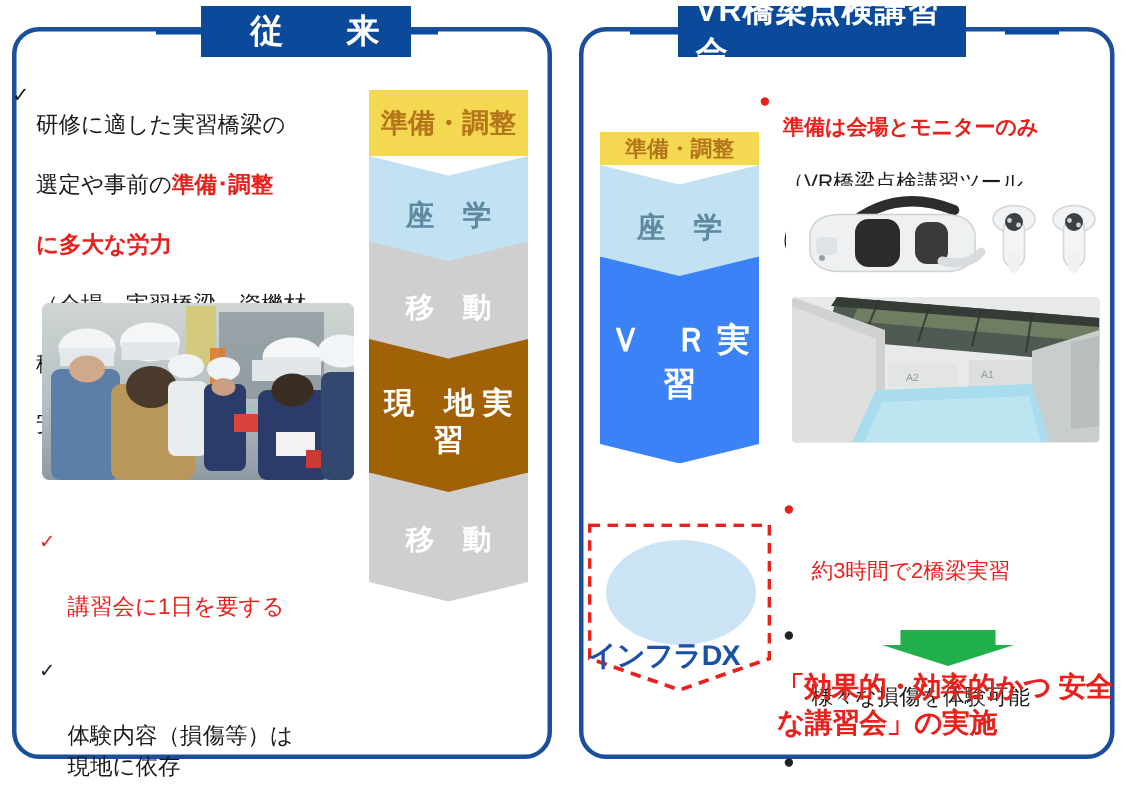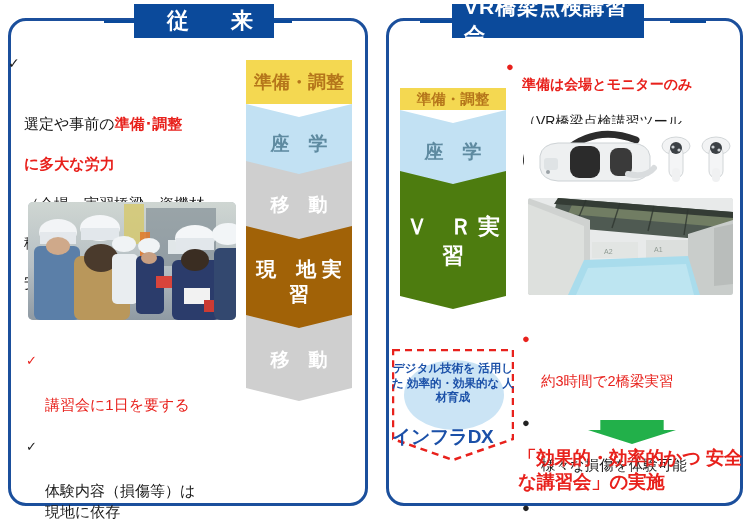--- a/index.html
+++ b/index.html
@@ -76,21 +76,21 @@
     margin-bottom:-13px;
   }
   .step span{position:relative;z-index:2;display:block;text-align:center;}
   .step.rect{margin-bottom:0;}
   .chev{clip-path:polygon(0 0,50% 13px,100% 0,100% 100%,50% calc(100% - 0px),0 100%);}
   .chev-btm{clip-path:polygon(0 0,50% 13px,100% 0,100% calc(100% - 13px),50% 100%,0 calc(100% - 13px));}
   .s-prep{background:#f4d851;color:#b5761b;}
   .s-lect{background:#c2e1f3;color:#5e8aa0;}
   .s-move{background:#cfcfcf;color:#ffffff;}
   .s-field{background:#a16207;color:#ffffff;}
-  .s-vr{background:#4d7c0f;color:#ffffff;}
+  .s-vr{background:#3b82f6;color:#ffffff;}
   #dx-dash-bot{
     position:absolute;left:392px;top:349px;width:122px;height:112px;
     box-sizing:border-box;
   }
   #dx-oval{
     position:absolute;left:404px;top:360px;width:100px;height:70px;
     background:#cbe4f5;border-radius:50%;
   }
   #dx-text{
     position:absolute;left:392px;top:361px;width:122px;text-align:center;
@@ -137,21 +137,21 @@
 <body>
 
 <div class="stage">
 
   <div class="panel" id="panel-left"></div>
   <div class="badge-rule" id="rule-l1"></div>
   <div class="badge-rule" id="rule-l2"></div>
   <div class="badge" id="badge-left">従　来</div>
 
   <div class="tx" id="left-note">
-    <span class="chk">✓</span><br>
+    <span class="chk">✓</span><span>研修に適した実習橋梁の</span><br>
     <span>選定や事前の</span><span class="inline-red">準備･調整</span><br>
     <span class="inline-red">に多大な労力</span><br>
     <span>（会場、実習橋梁、資機材、</span><br>
     <span>移動時間、駐車場、</span><br>
     <span>安全対策…）</span>
   </div>
 
   <div id="photo-workers">
     <svg class="ph-sky" viewBox="0 0 208 118" preserveAspectRatio="none">
       <defs>
@@ -322,24 +322,20 @@
     <div class="step chev-btm s-vr" style="height:138px;font-size:22px;padding-top:4px;line-height:1.3;">
       <span>Ｖ　Ｒ
 実　習</span>
     </div>
   </div>
 
   <div id="dx-oval"></div>
   <svg id="dx-dash-bot" viewBox="0 0 122 112" preserveAspectRatio="none">
     <polygon points="1,1 121,1 121,90 61,111 1,90" fill="none" stroke="#e8211c" stroke-width="2.5" stroke-dasharray="7 5"></polygon>
   </svg>
-  <div id="dx-text">デジタル技術を
-活用した
-効率的・効果的な
-人材育成</div>
   <div id="dx-big">インフラDX</div>
 
   <div class="tx" id="right-checks">
     <div class="chk-row">
       <span class="mk mk-red">●</span>
       <span class="red">約3時間で2橋梁実習</span>
     </div>
     <div class="chk-row">
       <span class="mk mk-blk">●</span>
       <span>様々な損傷を体験可能</span>

